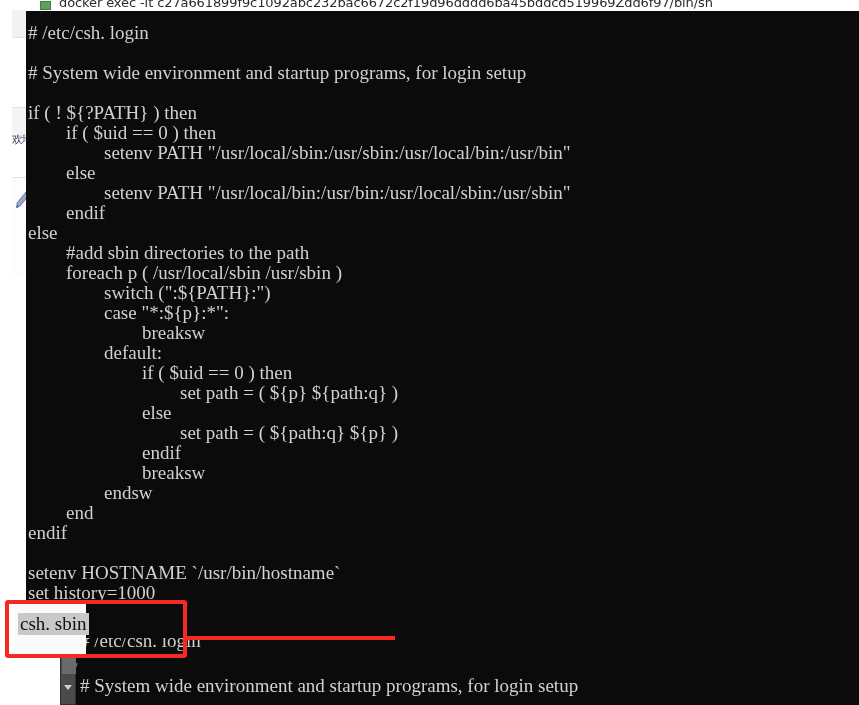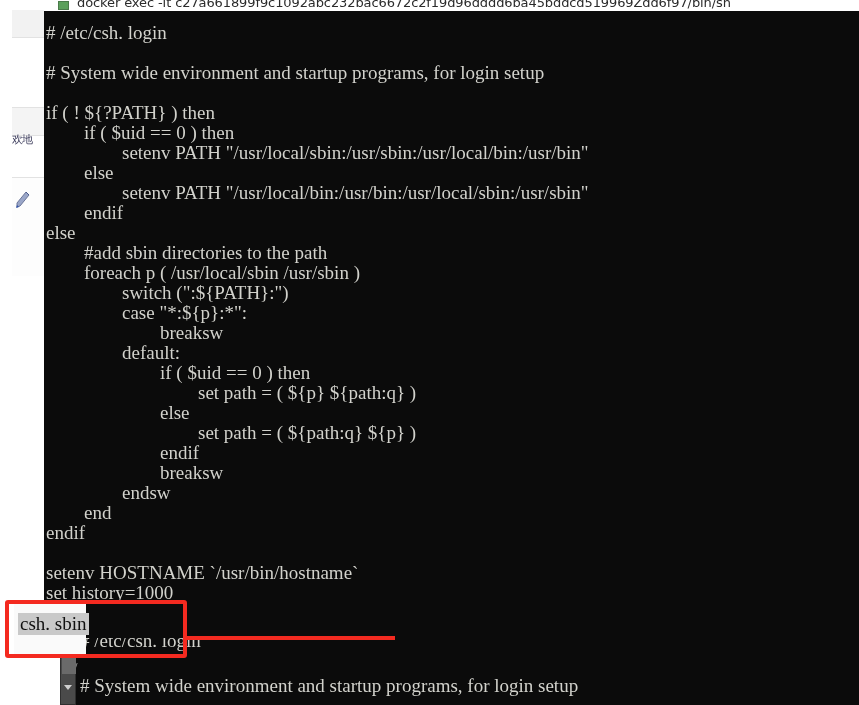--- a/index.html
+++ b/index.html
@@ -56,21 +56,21 @@
   }
   #bg-pencil-icon {
     position: absolute;
     left: 2px; top: 178px;
     width: 18px; height: 22px;
   }
 
   
   #terminal-window {
     position: absolute;
-    left: 22px; top: 0px;
+    left: 4px; top: 0px;
     width: 837px;
     height: 705px;
   }
   #terminal-titlebar {
     position: absolute;
     left: 22px; top: 0;
     width: 837px;
     height: 11px;
     background: #ffffff;
     overflow: hidden;

